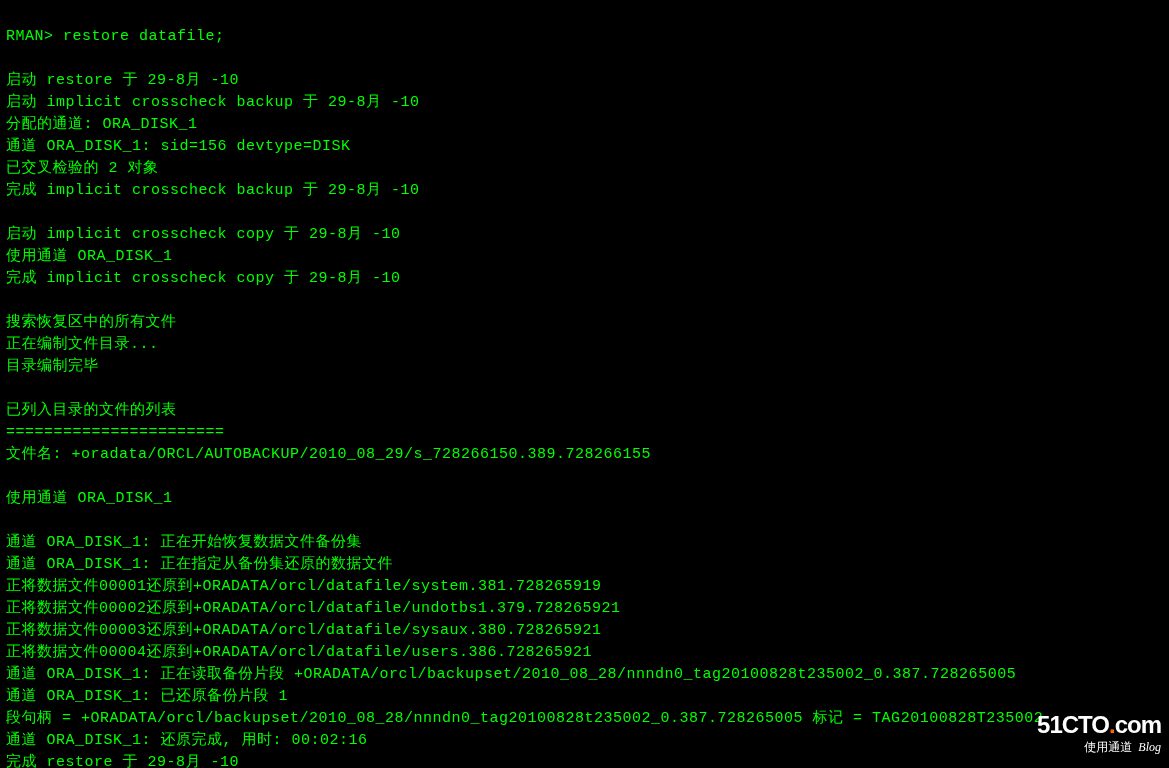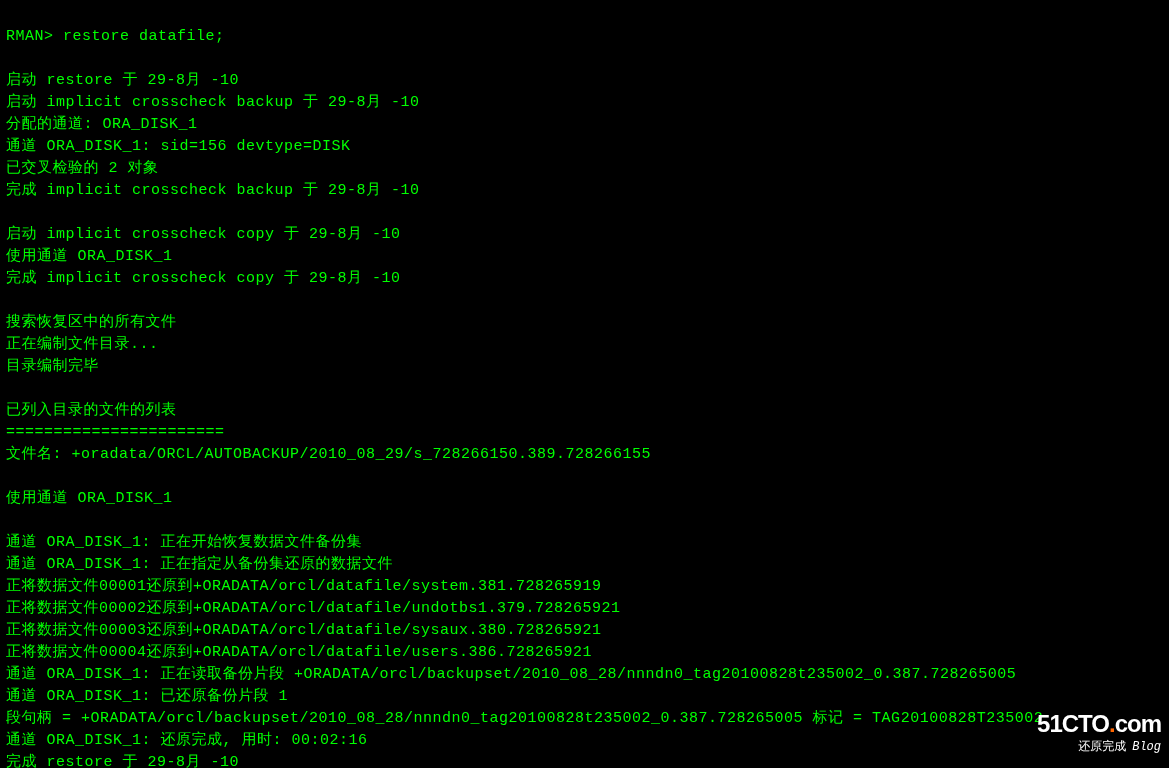--- a/index.html
+++ b/index.html
@@ -40,21 +40,21 @@
   }
   .watermark .logo .dot {
     color: #ff6600;
   }
   .watermark .sub {
     font-size: 12px;
     color: #fff;
     text-shadow: 1px 1px 1px rgba(0,0,0,0.9);
   }
   .watermark .sub .blog {
-    font-family: Liberation Mono, monospace;
+    font-family: Liberation Serif, serif;
     font-style: italic;
     margin-left: 6px;
   }
 </style>
 </head>
 <body>
 
 <div class="terminal">
 <span class="cmd-line">RMAN&gt; </span><span class="cmd-line">restore datafile;</span>
 <div id="output-body">
@@ -90,15 +90,15 @@
 段句柄 = +ORADATA/orcl/backupset/2010_08_28/nnndn0_tag20100828t235002_0.387.728265005 标记 = TAG20100828T235002
 通道 ORA_DISK_1: 还原完成, 用时: 00:02:16
 完成 restore 于 29-8月 -10</div>
 </div>
 
 <div class="watermark">
   <div class="logo">
     <span>51CTO</span><span class="dot">.</span><span>com</span>
   </div>
   <div class="sub">
-    <span>还原完成</span><span class="blog">Blog</span>
+    <span>使用通道</span><span class="blog">Blog</span>
   </div>
 </div>
 
 </body></html>

